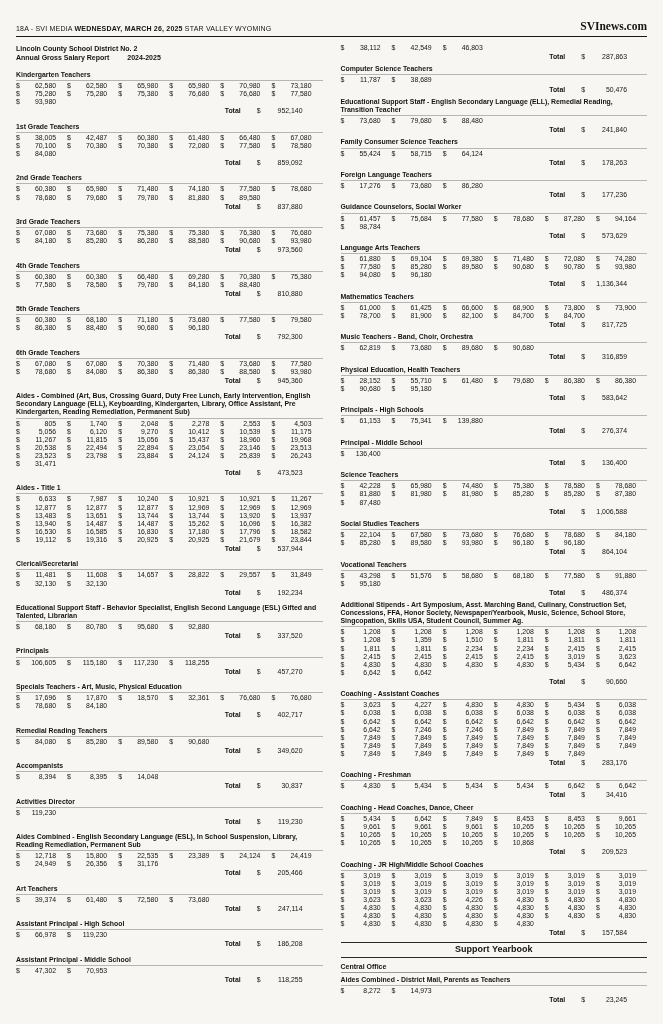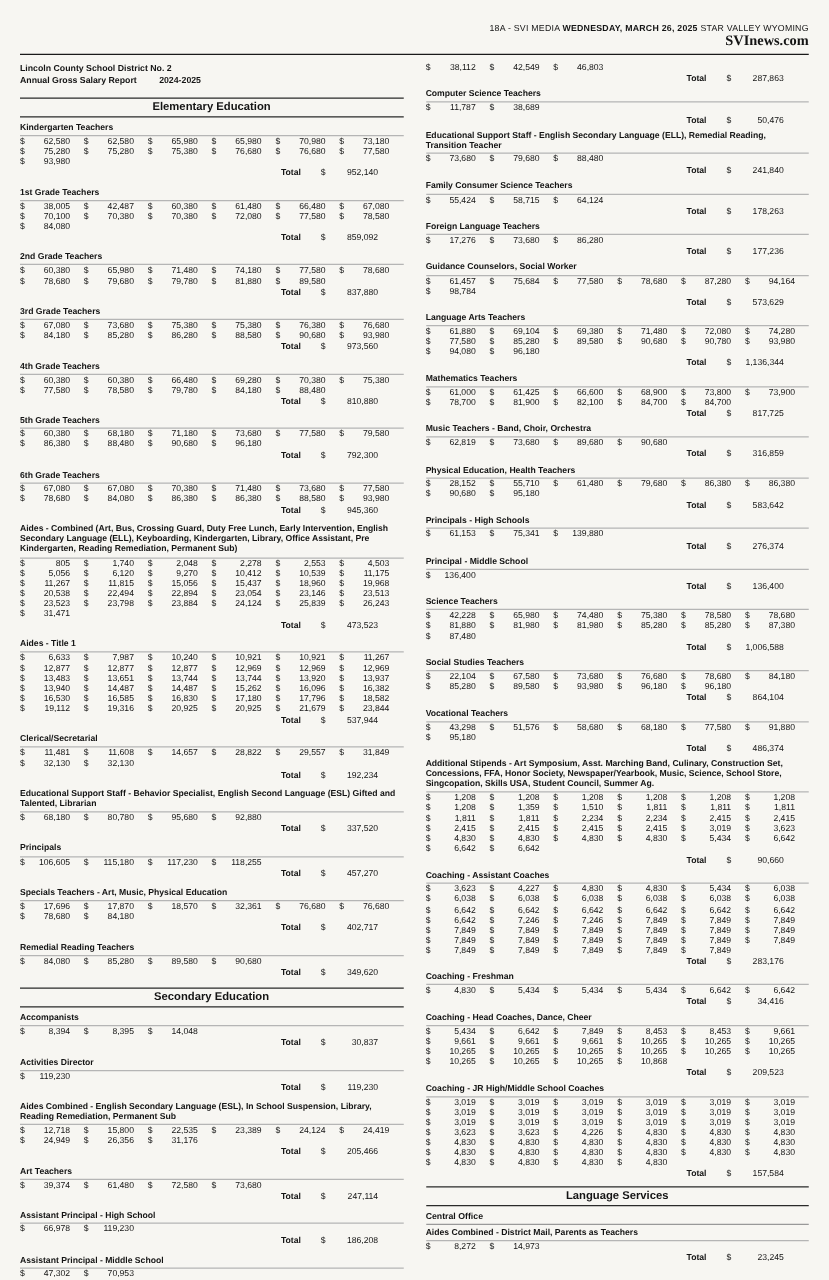--- a/index.html
+++ b/index.html
@@ -7,21 +7,21 @@
   body {
     background: #f7f6f2;
     color: #141414;
     font-family: "Liberation Sans", sans-serif;
   }
   .page { padding: 20px 16px 0 16px; }
 
   
   .masthead {
     display: flex; justify-content: space-between; align-items: flex-end;
-    border-bottom: 1.5px solid #1a1a1a; padding-bottom: 4px; flex-direction: column;
+    border-bottom: 1.5px solid #1a1a1a; padding-bottom: 4px;
   }
   .masthead-left { font-size: 7px; letter-spacing: .2px; }
   .mh-bold { font-weight: bold; }
   .masthead-site { font-size: 11.5px; font-weight: bold; font-family: "Liberation Serif", serif; }
 
   
   .columns { display: flex; gap: 18px; margin-top: 7px; }
   .col { flex: 1; min-width: 0; }
 
   
@@ -72,21 +72,20 @@
   <div class="columns">
     <div class="col col-left">
       <div class="report-header">
         <div class="rh1">Lincoln County School District No. 2</div>
         <div class="rh2">
           <span>Annual Gross Salary Report</span>
           <span>2024-2025</span>
         </div>
       </div>
 
-    <div class="section-header">Elementary Education</div>
         <div class="salary-category">
           <div class="category-title">Kindergarten Teachers</div>
           <div class="salary-row">
             <div class="salary-cell">
               <span class="ds">$</span>
               <span class="vv">62,580</span>
             </div>
             <div class="salary-cell">
               <span class="ds">$</span>
               <span class="vv">62,580</span>
@@ -963,21 +962,20 @@
               <span class="ds">$</span>
               <span class="vv">90,680</span>
             </div>
           </div>
           <div class="total-row">
             <span class="total-label">Total</span>
             <span class="ds">$</span>
             <span class="total-value">349,620</span>
           </div>
         </div>
-        <div class="section-header">Secondary Education</div>
         <div class="salary-category">
           <div class="category-title">Accompanists</div>
           <div class="salary-row">
             <div class="salary-cell">
               <span class="ds">$</span>
               <span class="vv">8,394</span>
             </div>
             <div class="salary-cell">
               <span class="ds">$</span>
               <span class="vv">8,395</span>
@@ -2306,21 +2304,21 @@
               <span class="ds">$</span>
               <span class="vv">4,830</span>
             </div>
           </div>
           <div class="total-row">
             <span class="total-label">Total</span>
             <span class="ds">$</span>
             <span class="total-value">157,584</span>
           </div>
         </div>
-        <div class="section-header">Language Services</div>
+        <div class="section-header">Support Yearbook</div>
         <div class="subsection-header">Central Office</div>
         <div class="salary-category">
           <div class="category-title">Aides Combined - District Mail, Parents as Teachers</div>
           <div class="salary-row">
             <div class="salary-cell">
               <span class="ds">$</span>
               <span class="vv">8,272</span>
             </div>
             <div class="salary-cell">
               <span class="ds">$</span>

